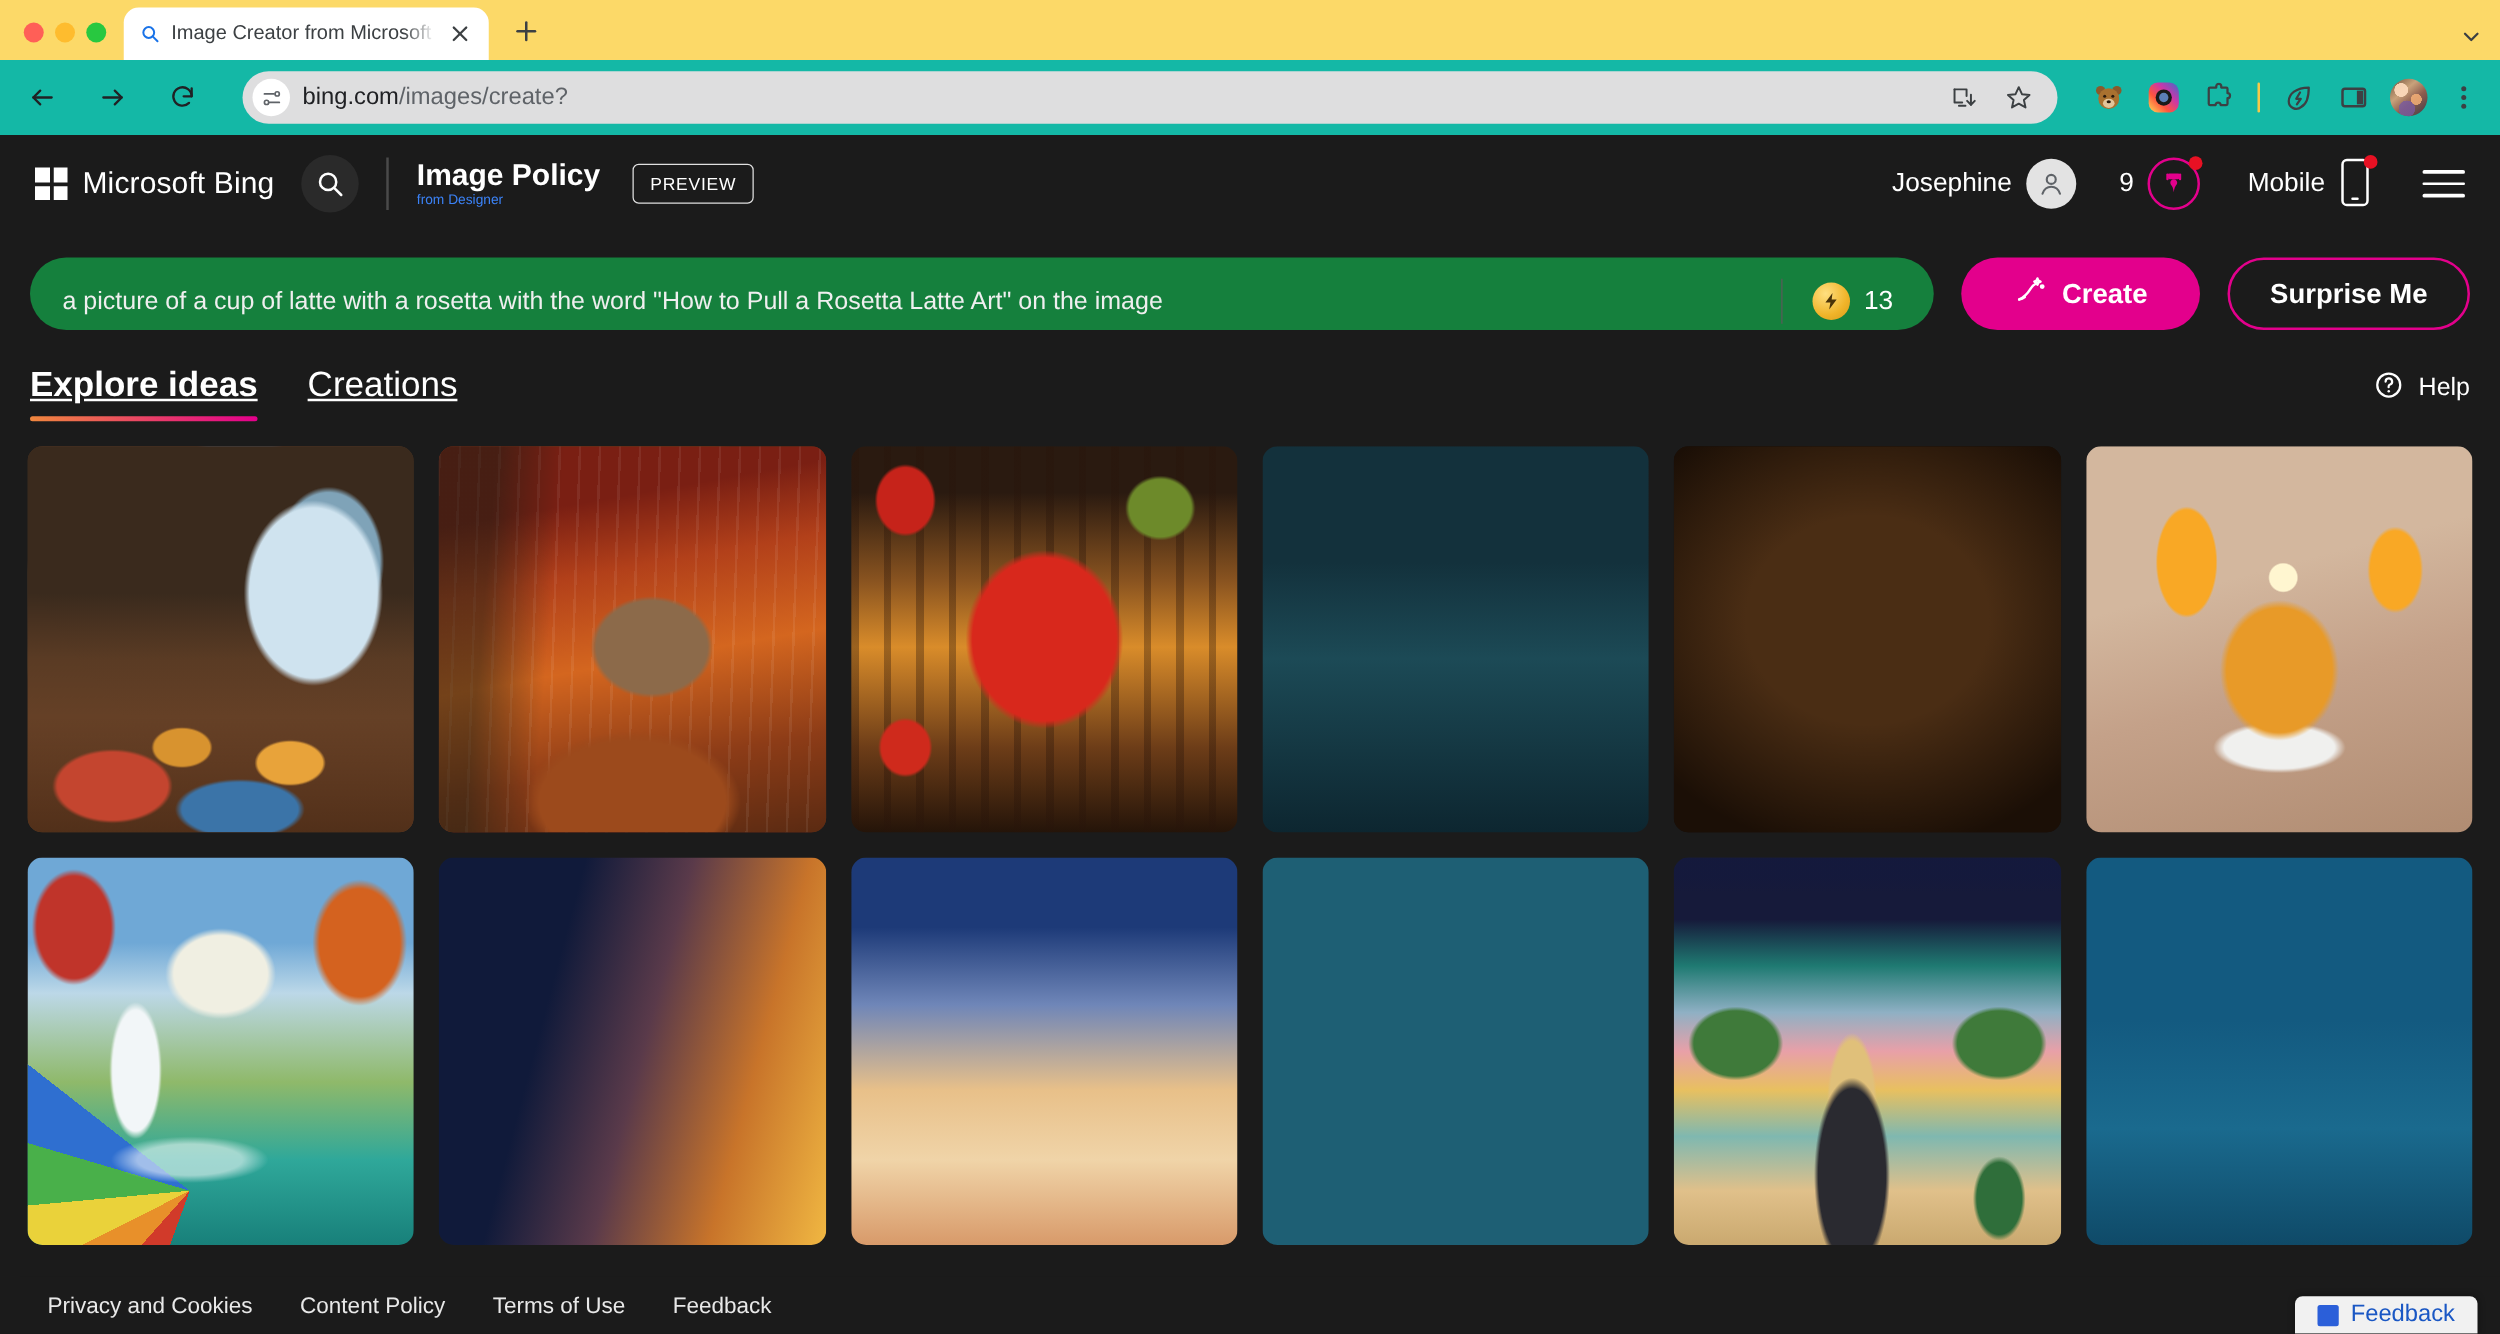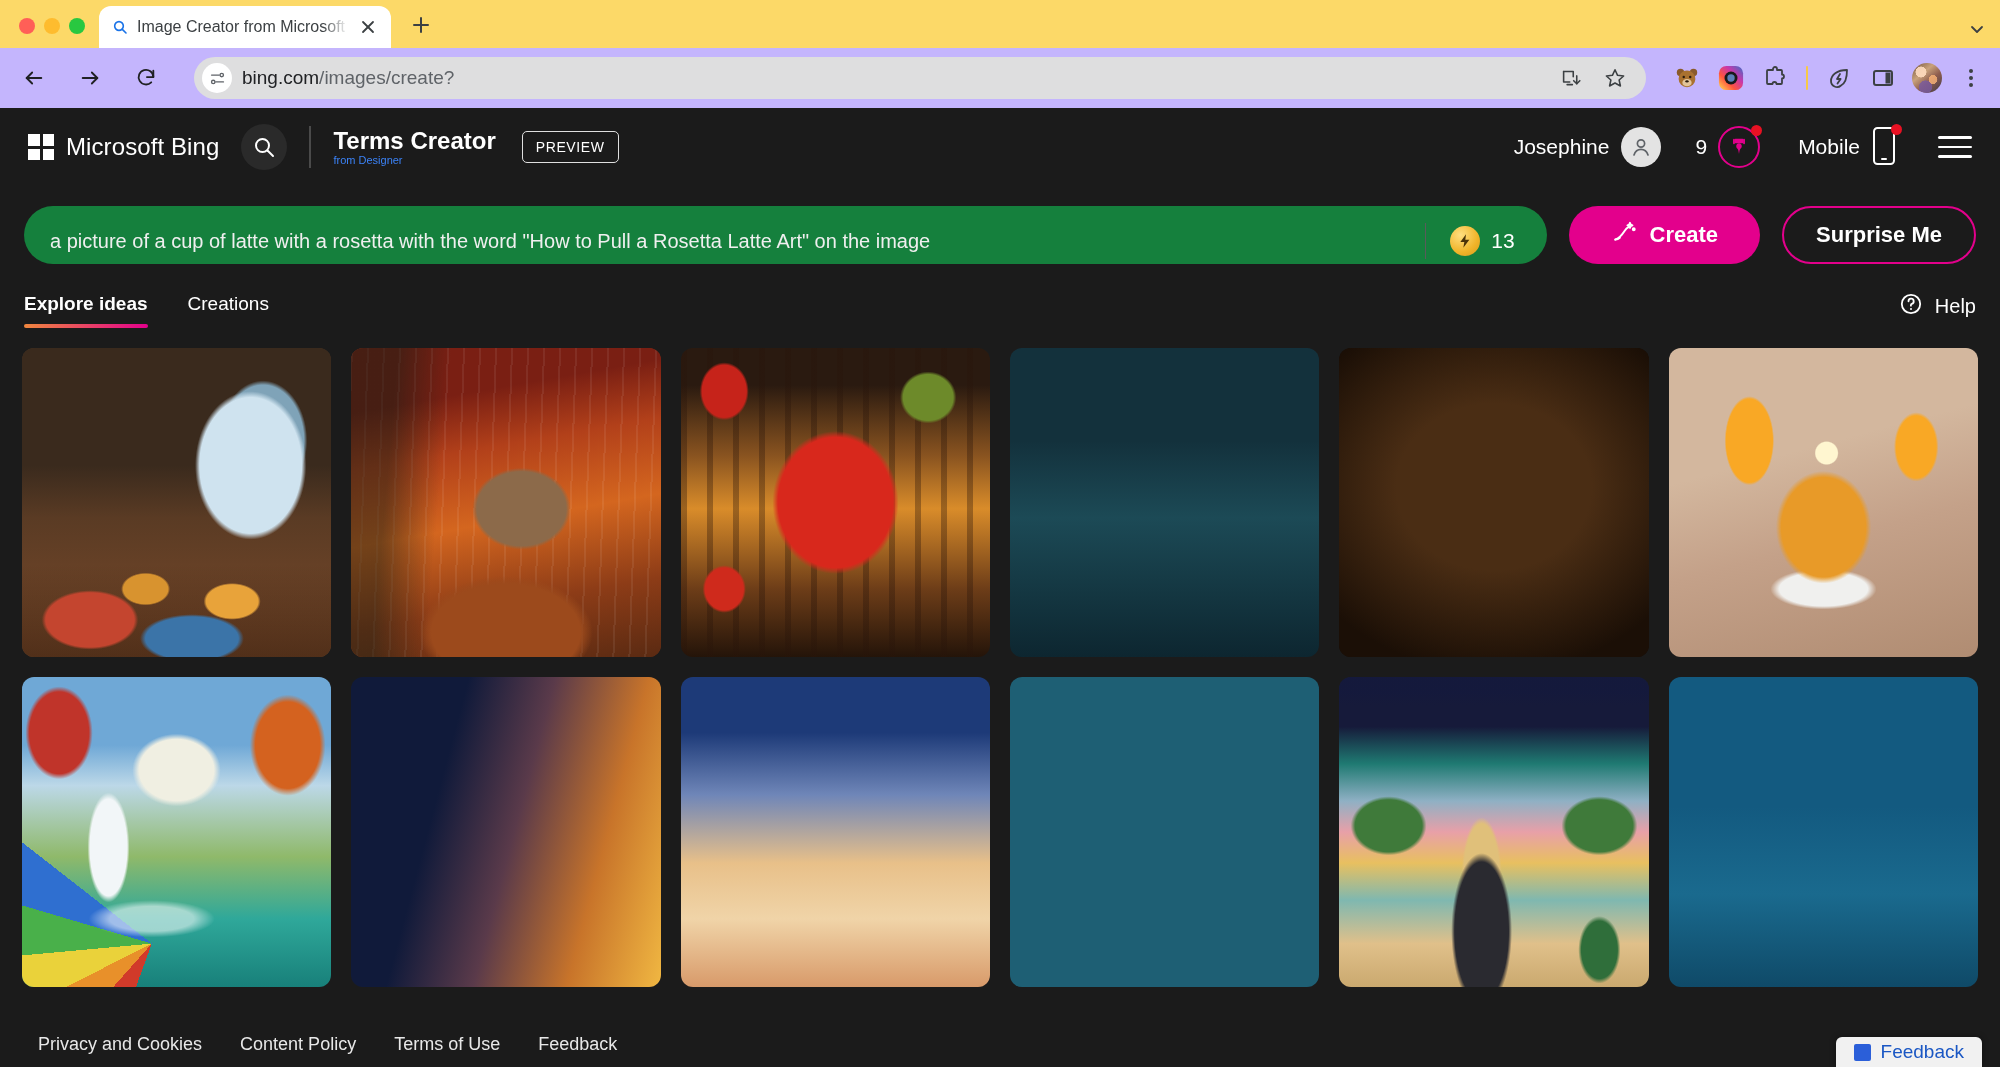--- a/index.html
+++ b/index.html
@@ -29,21 +29,21 @@
     font-size:16px; color:#3c4043; white-space:nowrap; overflow:hidden;
     flex:1;
     -webkit-mask-image:linear-gradient(to right, #000 88%, transparent 100%);
     mask-image:linear-gradient(to right, #000 88%, transparent 100%);
   }
   .tab-close { width:22px; height:22px; flex:none; display:flex; align-items:center; justify-content:center; border-radius:50%; }
   .newtab { width:40px; height:40px; display:flex; align-items:center; justify-content:center; margin-bottom:3px; margin-left:10px; }
   .tabstrip-right { margin-left:auto; padding:0 14px 10px 0; display:flex; align-items:center; }
 
   .toolbar {
-    height:60px; background:#c4b5fd; display:flex; align-items:center;
+    height:60px; background:#14b8a6; display:flex; align-items:center;
     padding:0 14px; gap:16px;
   }
   .nav-btn { width:40px; height:40px; display:flex; align-items:center; justify-content:center; border-radius:50%; }
   .omnibox {
     flex:1; height:42px; background:#dededf; border-radius:21px;
     display:flex; align-items:center; padding:0 10px 0 8px; margin:0 10px 0 12px;
     gap:10px; min-width:0;
   }
   .site-info {
     width:30px; height:30px; border-radius:50%; background:#fff;
@@ -127,21 +127,21 @@
   }
   .btn-surprise {
     height:58px; background:transparent; border:2px solid #e3008c; border-radius:29px;
     color:#fff; font-size:22px; font-weight:700; padding:0 32px; margin-left:22px; cursor:pointer;
     font-family:"Liberation Sans", sans-serif;
   }
 
   
   .tabs-row { display:flex; align-items:center; padding:0 24px; margin-top:28px; }
   .tabs { display:flex; gap:40px; align-items:flex-end; }
-  .tab-item { font-size:19px; color:#fff; padding-bottom:13px; position:relative; cursor:pointer; }
+  .tab-item { font-size:28px; color:#fff; padding-bottom:13px; position:relative; cursor:pointer;text-decoration:underline; }
   .tab-item.active { font-weight:700; }
   .tab-item.active::after {
     content:""; position:absolute; left:0; right:0; bottom:0; height:4px; border-radius:2px;
     background:linear-gradient(90deg,#f0873e,#e3008c);
   }
   .help { margin-left:auto; display:flex; align-items:center; gap:12px; padding-bottom:8px; cursor:pointer; }
   .help-label { font-size:20px; }
 
   
   .grid {
@@ -446,21 +446,21 @@
     <span class="hdr-search">
       <svg width="24" height="24" viewBox="0 0 24 24" fill="none" stroke="#fff" stroke-width="2" stroke-linecap="round">
         <circle cx="10.5" cy="10.5" r="6.5"></circle>
           <line x1="15.5" y1="15.5" x2="21" y2="21"></line>
       </svg>
     </span>
 
     <span class="hdr-sep"></span>
 
     <div class="app-title">
-      <span class="t1">Terms Creator</span>
+      <span class="t1">Image Policy</span>
       <span class="t2">from Designer</span>
     </div>
 
     <span class="preview-badge">PREVIEW</span>
 
     <div class="hdr-right">
       <div class="user-chip">
         <span class="user-name">Josephine</span>
         <span class="user-avatar">
           <svg width="24" height="24" viewBox="0 0 24 24" fill="none" stroke="#5f6368" stroke-width="1.7" stroke-linecap="round">

